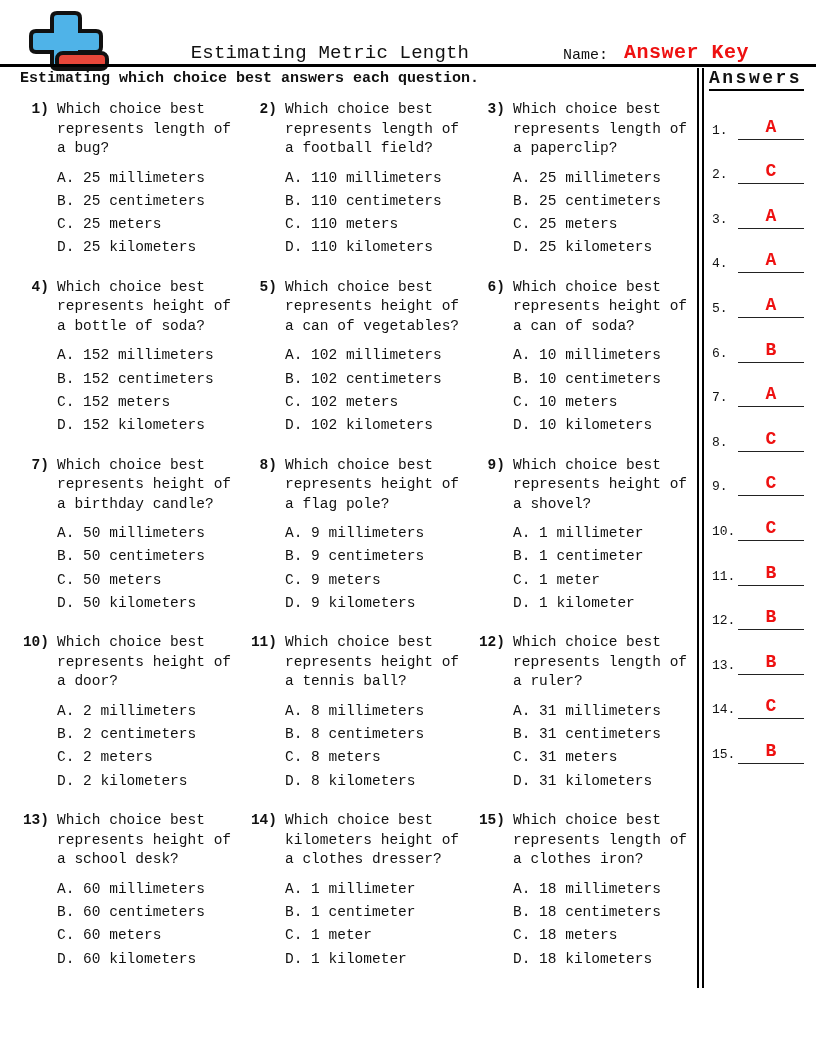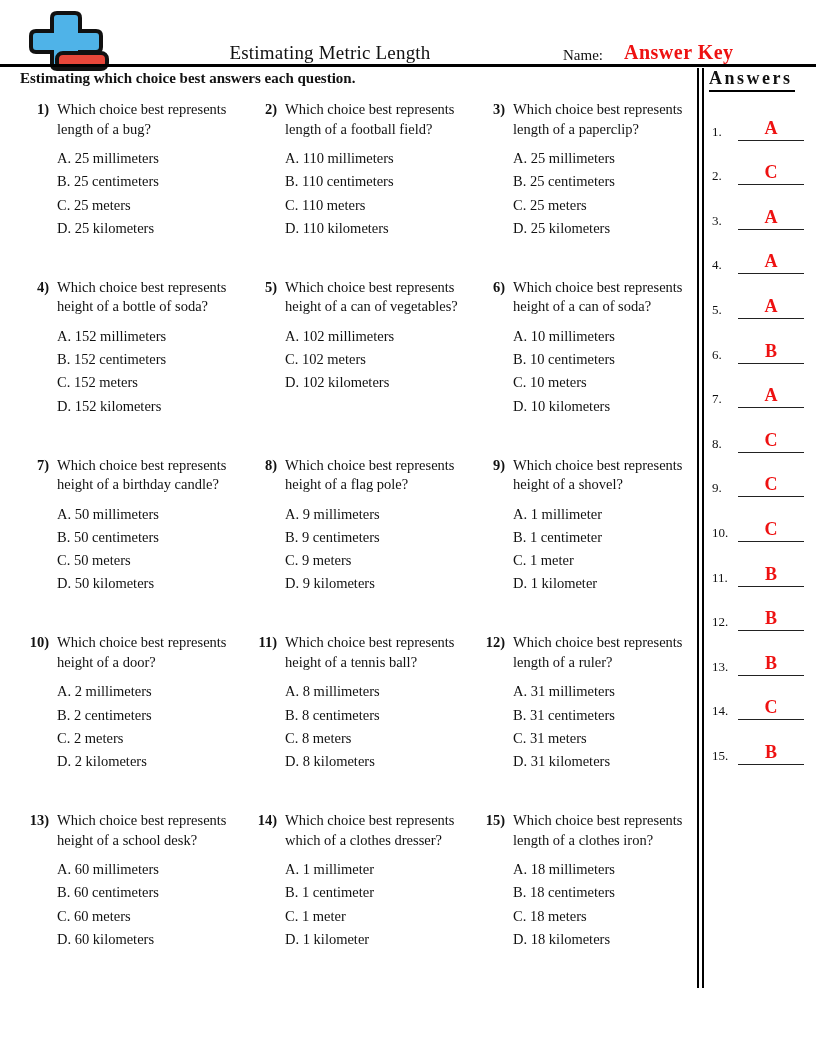--- a/index.html
+++ b/index.html
@@ -1,19 +1,19 @@
 <!DOCTYPE html>
 <html><head>
 <meta charset="utf-8">
 <style>
   * { margin:0; padding:0; box-sizing:border-box; }
   html,body { background:#fff; }
   .page {
     position:relative; width:816px; height:988px; margin:0 auto;
-    background:#fff; font-family:Liberation Serif, serif;
+    background:#fff; font-family:Liberation Mono, monospace;
     color:#111; overflow:hidden;
   }
 
   
   .logo { position:absolute; left:24px; top:10px; width:92px; height:62px; }
   .title { position:absolute; left:180px; top:42px; width:300px; text-align:center;
            font-size:19px; letter-spacing:.2px; }
   .name-label { position:absolute; left:563px; top:47px; font-size:15px; }
   .answer-key { position:absolute; left:624px; top:41px; font-size:20px;
                 font-weight:bold; color:#ee1111; letter-spacing:.5px;text-align:center; }
@@ -132,20 +132,21 @@
             <div class="choice">D. 152 kilometers</div>
           </div>
         </div>
       </div>
       <div class="q-cell">
         <div class="q-num">5)</div>
         <div class="q-body">
           <div class="q-text">Which choice best represents height of a can of vegetables?</div>
           <div class="q-choices">
             <div class="choice">A. 102 millimeters</div>
+            <div class="choice">B. 102 centimeters</div>
             <div class="choice">C. 102 meters</div>
             <div class="choice">D. 102 kilometers</div>
           </div>
         </div>
       </div>
       <div class="q-cell">
         <div class="q-num">6)</div>
         <div class="q-body">
           <div class="q-text">Which choice best represents height of a can of soda?</div>
           <div class="q-choices">
@@ -236,21 +237,21 @@
             <div class="choice">A. 60 millimeters</div>
             <div class="choice">B. 60 centimeters</div>
             <div class="choice">C. 60 meters</div>
             <div class="choice">D. 60 kilometers</div>
           </div>
         </div>
       </div>
       <div class="q-cell">
         <div class="q-num">14)</div>
         <div class="q-body">
-          <div class="q-text">Which choice best represents which of a clothes dresser?</div>
+          <div class="q-text">Which choice best kilometers height of a clothes dresser?</div>
           <div class="q-choices">
             <div class="choice">A. 1 millimeter</div>
             <div class="choice">B. 1 centimeter</div>
             <div class="choice">C. 1 meter</div>
             <div class="choice">D. 1 kilometer</div>
           </div>
         </div>
       </div>
       <div class="q-cell">
         <div class="q-num">15)</div>

